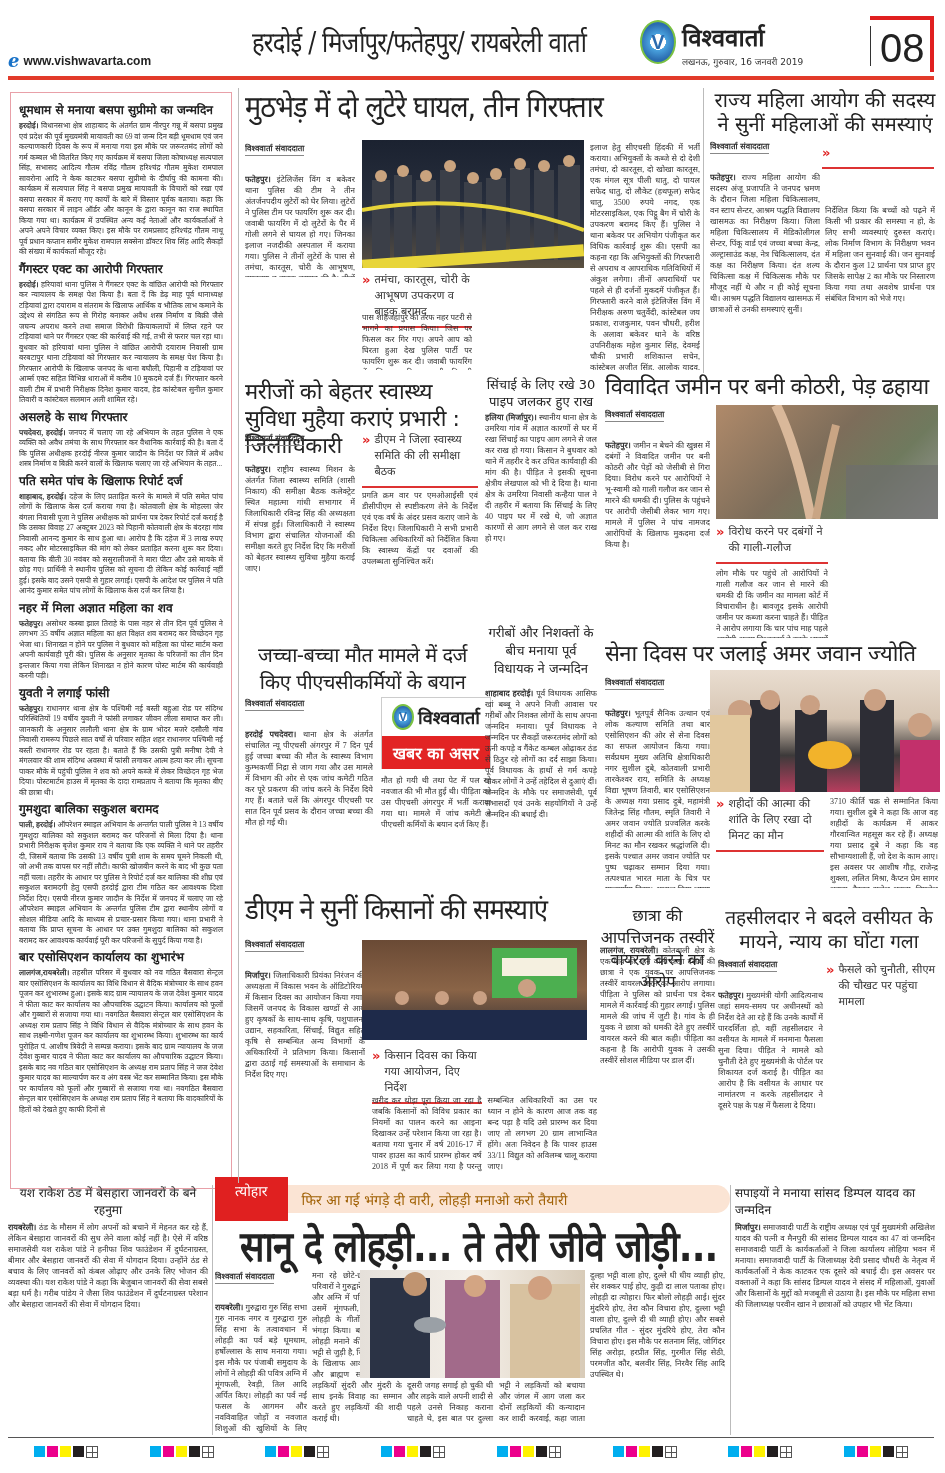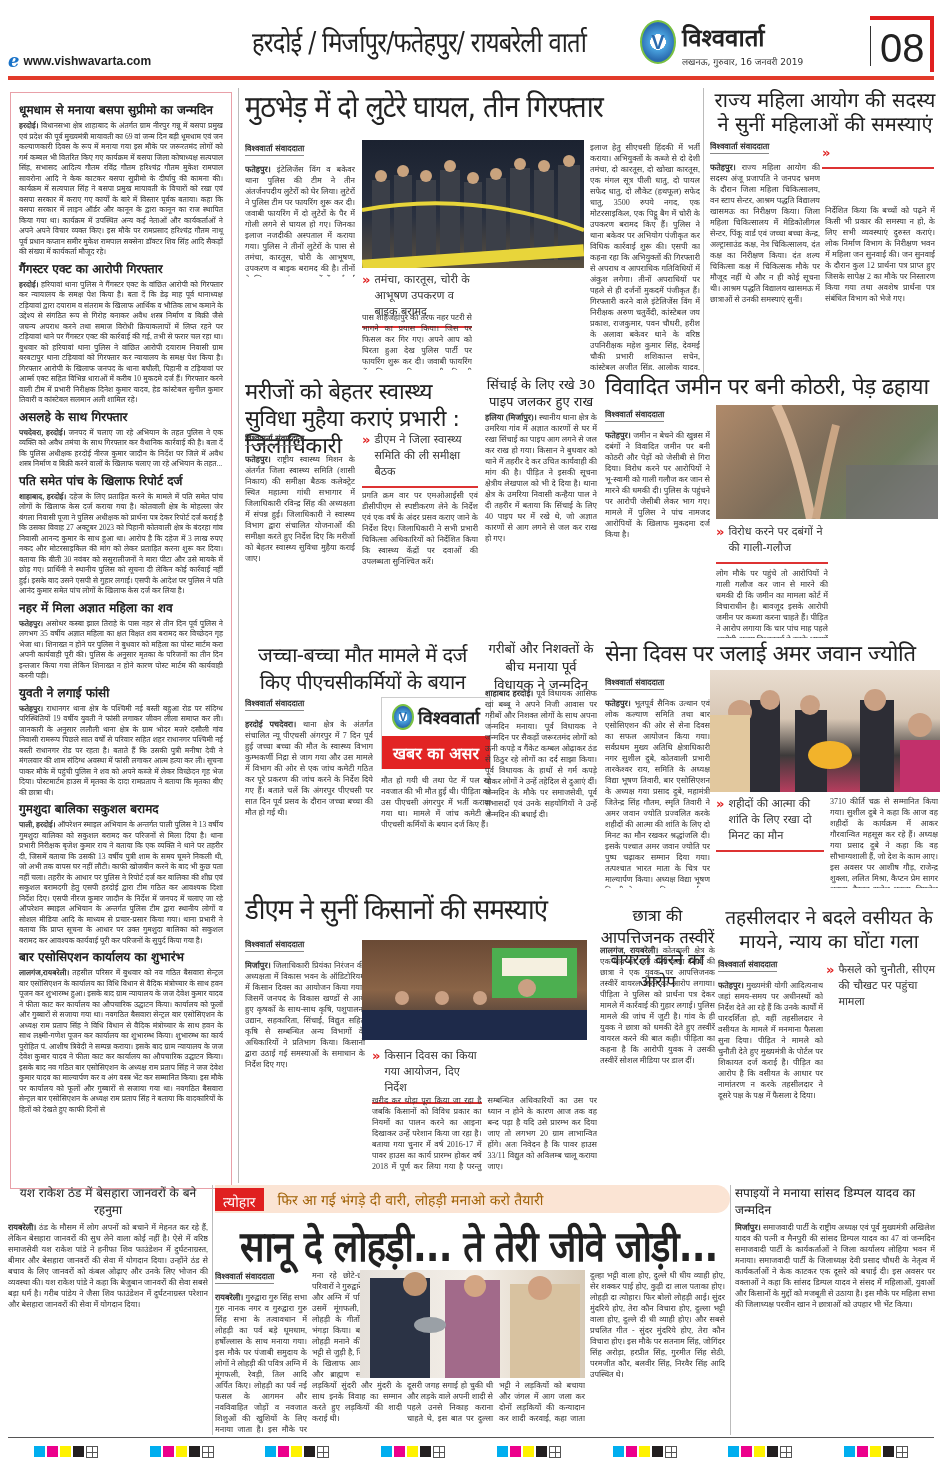--- a/index.html
+++ b/index.html
@@ -14,35 +14,35 @@
 .logo-circle{width:36px;height:44px;border-radius:50%;background:radial-gradient(circle at 50% 50%,#fff 30%,#4aa3df 31%,#2b6cb0 70%);border:2px solid #7ac142;display:flex;align-items:center;justify-content:center;font:bold 20px "Liberation Sans",sans-serif;color:#2b6cb0}
 .logo-name{font:bold 24px "DejaVu Sans",sans-serif;color:#222}
 .logo-date{font:9px "DejaVu Sans",sans-serif;color:#333;margin-top:2px}
 #page-no{left:870px;top:16px;width:64px;height:56px;border-top:4px solid #e02020;border-right:4px solid #e02020;font:40px "Liberation Sans",sans-serif;color:#222;padding-left:10px;line-height:56px}
 #page-no::before{content:"";position:absolute;left:0;top:6px;width:1px;height:40px;background:#333}
 #red-rule{left:8px;top:76px;width:926px;height:4px;background:#e23a2a}
 
 .col{font-size:8px;line-height:11px;color:#333;text-align:justify;overflow:hidden}
 .txt{font-size:8px;line-height:11px;color:#333;text-align:justify;overflow:hidden}
 .hl{font-family:"DejaVu Sans",sans-serif;color:#222;line-height:1.1}
-.byline{font:bold 8px "DejaVu Sans",sans-serif;color:#333;border-bottom:1px solid #888;padding-bottom:2px;margin-bottom:8px;display:inline-block}
+.byline{font:bold 8px "DejaVu Sans",sans-serif;color:#333;border-bottom:1px solid #888;padding-bottom:2px;margin-bottom:18px;display:inline-block}
 .sub{font:11px "DejaVu Sans",sans-serif;color:#333;line-height:16px;display:flex;gap:4px;border-bottom:2px solid #d33;padding-bottom:6px}
 .sub .chev{color:#e02020;font-weight:bold;font-size:13px}
 .photo{background:#555;overflow:hidden}
 
 #ek-nazar{left:10px;top:92px;width:222px;height:1097px;border:1px solid #e8a0a8;padding:6px 8px;background:#fff}
 #ek-nazar-tab{background:linear-gradient(90deg,#f47f20,#e2341d);color:#fff;font:bold 16px "DejaVu Sans",sans-serif;padding:3px 10px;border-radius:0 12px 12px 0;margin-bottom:4px}
 .lh{font:bold 12px "DejaVu Sans",sans-serif;color:#222;margin:4px 0 3px;line-height:15px}
 .lt{font-size:7.5px;line-height:10.5px;color:#333;text-align:justify}
 .lt b{font-weight:bold}
 
 .vdiv{width:1px;background:#bbb}
 
 #tyohar-bar{left:215px;top:1185px;width:515px;height:28px;background:#fbe4d4;border-radius:0 14px 14px 0;display:flex;align-items:center}
-#tyohar-tag{background:#e02020;color:#fff;font:14px "DejaVu Sans",sans-serif;padding:0 8px;height:23px;line-height:28px}
+#tyohar-tag{background:#e02020;color:#fff;font:14px "DejaVu Sans",sans-serif;padding:0 20px;height:44px;line-height:28px}
 #tyohar-text{font:14px "DejaVu Sans",sans-serif;color:#a16207;padding-left:14px}
 #lohri-title{left:240px;top:1216px;font:bold 42px "DejaVu Sans",sans-serif;color:#222;letter-spacing:-1px;transform:scaleX(.86);transform-origin:left}
 #cmyk-bar{left:8px;top:1437px;width:926px;height:28px;border-top:1px solid #555;display:flex;justify-content:space-around;align-items:center}
 .cmyk-group{display:flex;gap:2px;align-items:center}
 .sw{width:11px;height:11px}
 .reg{width:12px;height:12px;border:1px solid #555;position:relative}
 .reg::before{content:"";position:absolute;left:5px;top:0;width:1px;height:10px;background:#555}
 .reg::after{content:"";position:absolute;left:0;top:5px;width:10px;height:1px;background:#555}
 .khabar{left:381px;top:697px;width:110px;height:72px;border:1px solid #ccc}
 .khabar-top{height:38px;display:flex;align-items:center;justify-content:center;gap:4px;font:bold 18px "DejaVu Sans",sans-serif;color:#222;background:#fff}
@@ -183,21 +183,21 @@
 </div>
 <div class="abs khabar">
   <div class="khabar-top">
       <span class="mini-logo">V</span>
       <span>विश्ववार्ता</span>
     </div>
   <div class="khabar-bot">खबर का असर</div>
 </div>
 <div class="abs col" style="left:381px;top:775px;width:110px;height:112px">मौत हो गयी थी तथा पेट में पल रहे नवजात की भी मौत हुई थी। पीड़िता को उस पीएचसी अंगरपुर में भर्ती कराया गया था। मामले में जांच कमेटी ने पीएचसी कर्मियों के बयान दर्ज किए हैं।</div>
 
-<div class="abs hl" style="left:485px;top:640px;width:112px;font-size:13px;line-height:18px;text-align:center">गरीबों और निशक्तों के बीच मनाया पूर्व विधायक ने जन्मदिन</div>
+<div class="abs hl" style="left:485px;top:624px;width:112px;font-size:13px;line-height:18px;text-align:center">गरीबों और निशक्तों के बीच मनाया पूर्व विधायक ने जन्मदिन</div>
 <div class="abs col" style="left:485px;top:688px;width:112px;height:200px"><b>शाहाबाद हरदोई।</b> <span>पूर्व विधायक आसिफ खां बब्बू ने अपने निजी आवास पर गरीबों और निशक्त लोगों के साथ अपना जन्मदिन मनाया। पूर्व विधायक ने जन्मदिन पर सैकड़ों जरूरतमंद लोगों को ऊनी कपड़े व गैंकेट कम्बल ओढ़ाकर ठंड से ठिठुर रहे लोगों का दर्द साझा किया। पूर्व विधायक के हाथों से गर्म कपड़े पाकर लोगों ने उन्हें तहेदिल से दुआएं दीं। जन्मदिन के मौके पर समाजसेवी, पूर्व सभासदों एवं उनके सहयोगियों ने उन्हें जन्मदिन की बधाई दी।</span></div>
 
 <div class="abs hl" style="left:605px;top:642px;width:335px;font-size:22px;white-space:nowrap;letter-spacing:-.5px">सेना दिवस पर जलाई अमर जवान ज्योति</div>
 <div class="abs col" style="left:605px;top:676px;width:105px;height:212px">
   <div class="byline">विश्ववार्ता संवाददाता</div>
   <div class="txt"><b>फतेहपुर।</b> <span>भूतपूर्व सैनिक उत्थान एवं लोक कल्याण समिति तथा बार एसोसिएशन की ओर से सेना दिवस का सफल आयोजन किया गया। सर्वप्रथम मुख्य अतिथि क्षेत्राधिकारी नगर सुशील दुबे, कोतवाली प्रभारी तारकेश्वर राय, समिति के अध्यक्ष विद्या भूषण तिवारी, बार एसोसिएशन के अध्यक्ष गया प्रसाद दुबे, महामंत्री जितेन्द्र सिंह गौतम, स्मृति तिवारी ने अमर जवान ज्योति प्रज्वलित करके शहीदों की आत्मा की शांति के लिए दो मिनट का मौन रखकर श्रद्धांजलि दी। इसके पश्चात अमर जवान ज्योति पर पुष्प चढ़ाकर सम्मान दिया गया। तत्पश्चात भारत माता के चित्र पर माल्यार्पण किया। अध्यक्ष विद्या भूषण तिवारी ने बताया कि यह कार्यक्रम 2009 से जनपद में हो मनाया जा रहा है। अभी तक सेना को 21 परमवीर चक्र, 74 महावीर चक्र, 1335 वीर चक्र,</span></div>
 </div>
 <div class="abs photo" style="left:710px;top:670px;width:230px;height:122px;background:linear-gradient(180deg,#e9ddd0,#d7c6b4 40%,#3d3a3a 70%,#b73d5e)">
   <svg width="230" height="122">
       <g fill="#2d2d35">

